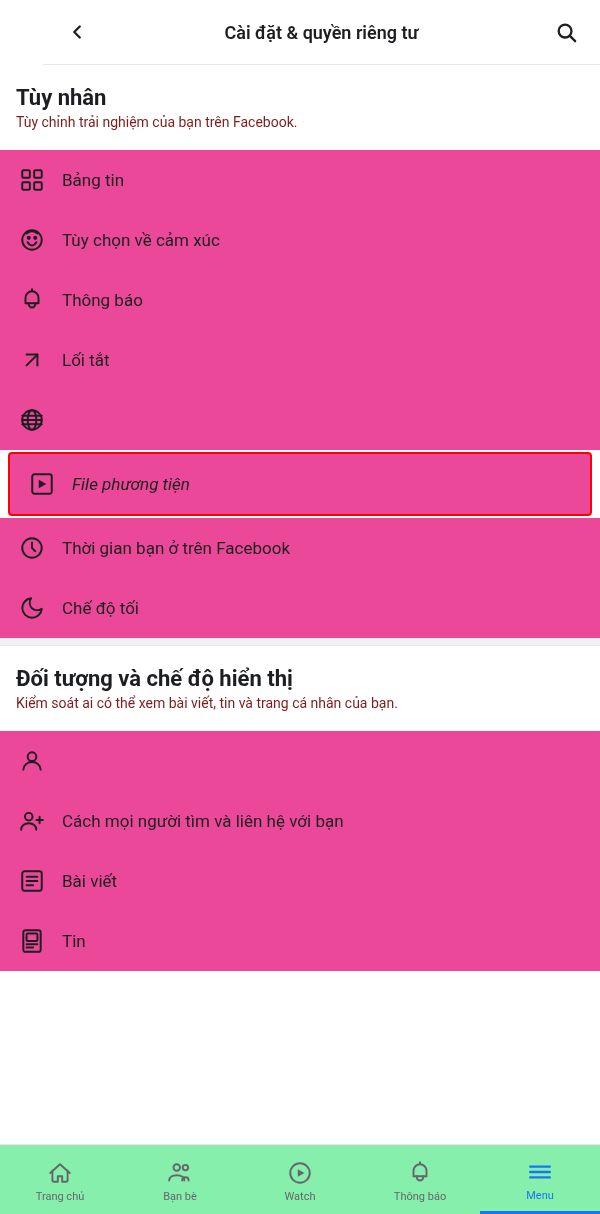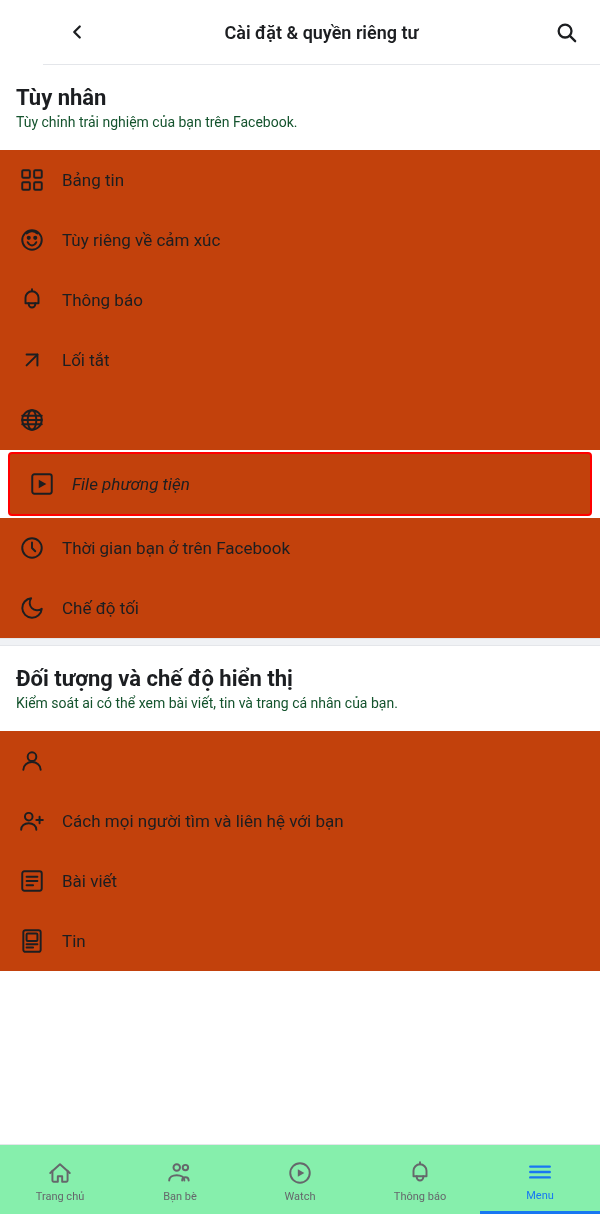--- a/index.html
+++ b/index.html
@@ -57,39 +57,39 @@
       padding: 20px 16px 8px 16px;
     }
     .section-title {
       font-size: 22px;
       font-weight: 700;
       color: #1c1e21;
       margin-bottom: 4px;
     }
     .section-subtitle {
       font-size: 14px;
-      color: #14532d;
+      color: #7f1d1d;
       margin-bottom: 12px;
     }
 
     
     .divider {
       height: 8px;
       background: #f0f2f5;
       border-top: 1px solid #e4e6ea;
       border-bottom: 1px solid #e4e6ea;
     }
 
     
     .menu-item {
       display: flex;
       align-items: center;
       padding: 14px 16px;
       cursor: pointer;
-      background: #c2410c;
+      background: #ec4899;
       border: none;
       width: 100%;
       text-align: left;
     }
     .menu-item.highlighted {
       border: 2px solid red;
       margin: 2px 8px;
       width: calc(100% - 16px);
       border-radius: 4px;
       font-style: italic;
@@ -199,21 +199,21 @@
   <div class="menu-item">
     <div class="menu-icon">
       <svg viewBox="0 0 24 24" fill="none" stroke="#1c1e21" stroke-width="1.8" stroke-linecap="round" stroke-linejoin="round">
         <circle cx="12" cy="12" r="9"></circle>
         <circle cx="9" cy="10" r="1" fill="#1c1e21"></circle>
         <circle cx="15" cy="10" r="1" fill="#1c1e21"></circle>
         <path d="M8 14s1.5 3 4 3 4-3 4-3"></path>
         <path d="M17 6 Q12 2 7 6" stroke-dasharray="2 1"></path>
       </svg>
     </div>
-    <span class="menu-label">Tùy riêng về cảm xúc</span>
+    <span class="menu-label">Tùy chọn về cảm xúc</span>
   </div>
 
   <div class="menu-item">
     <div class="menu-icon">
       <svg viewBox="0 0 24 24" fill="none" stroke="#1c1e21" stroke-width="1.8" stroke-linecap="round" stroke-linejoin="round">
         <path d="M6 10a6 6 0 0112 0v5H6v-5z"></path>
         <path d="M9 15v1a3 3 0 006 0v-1"></path>
         <line x1="12" y1="4" x2="12" y2="2"></line>
       </svg>
     </div>

